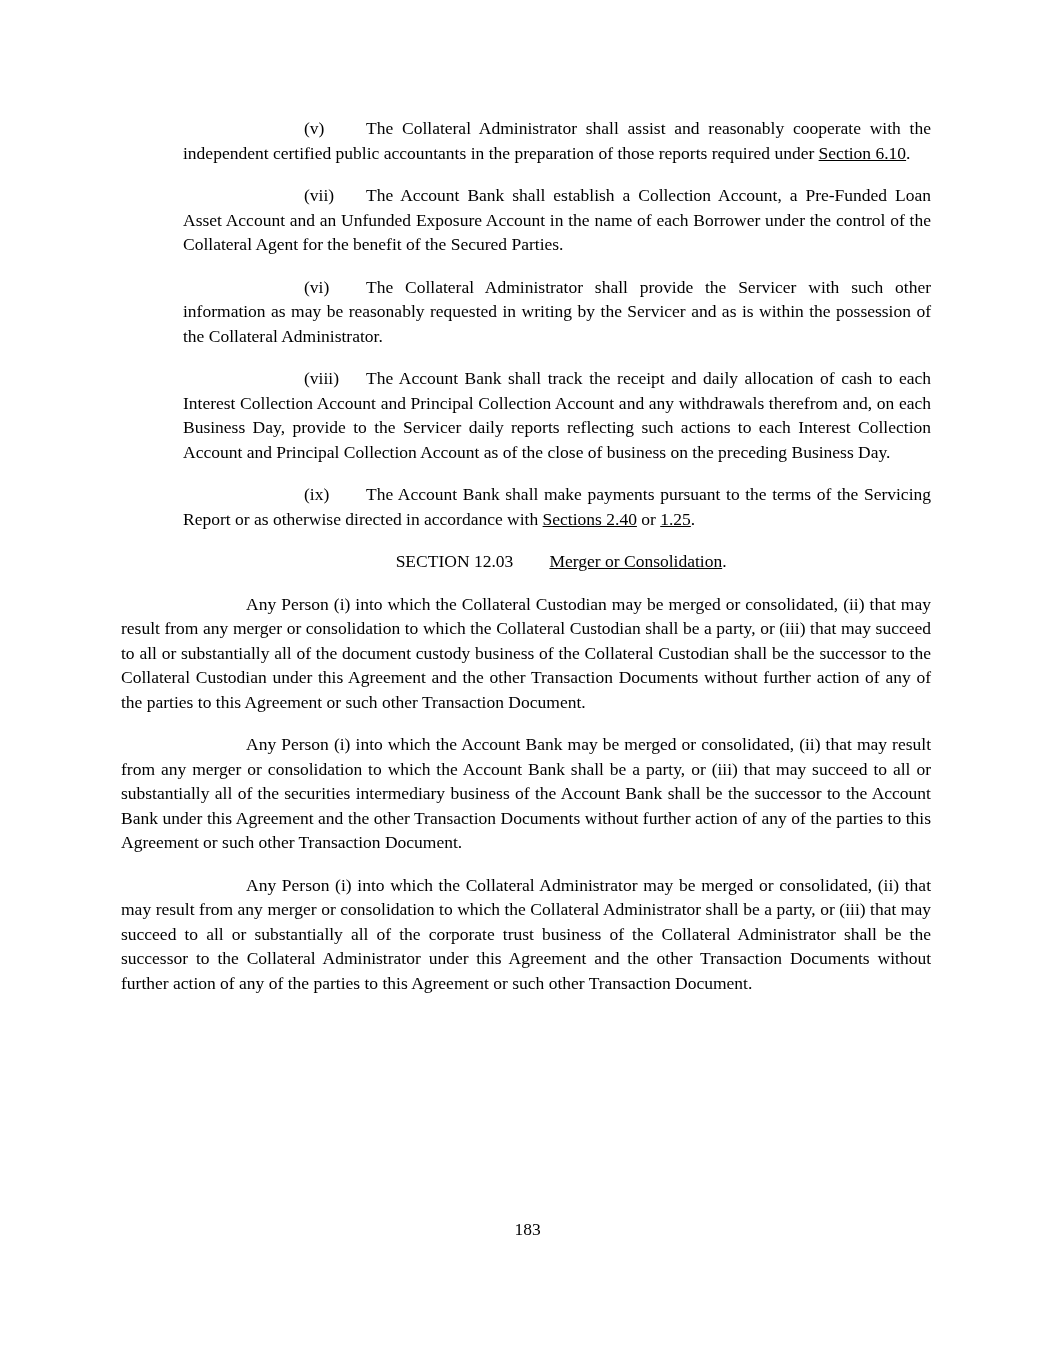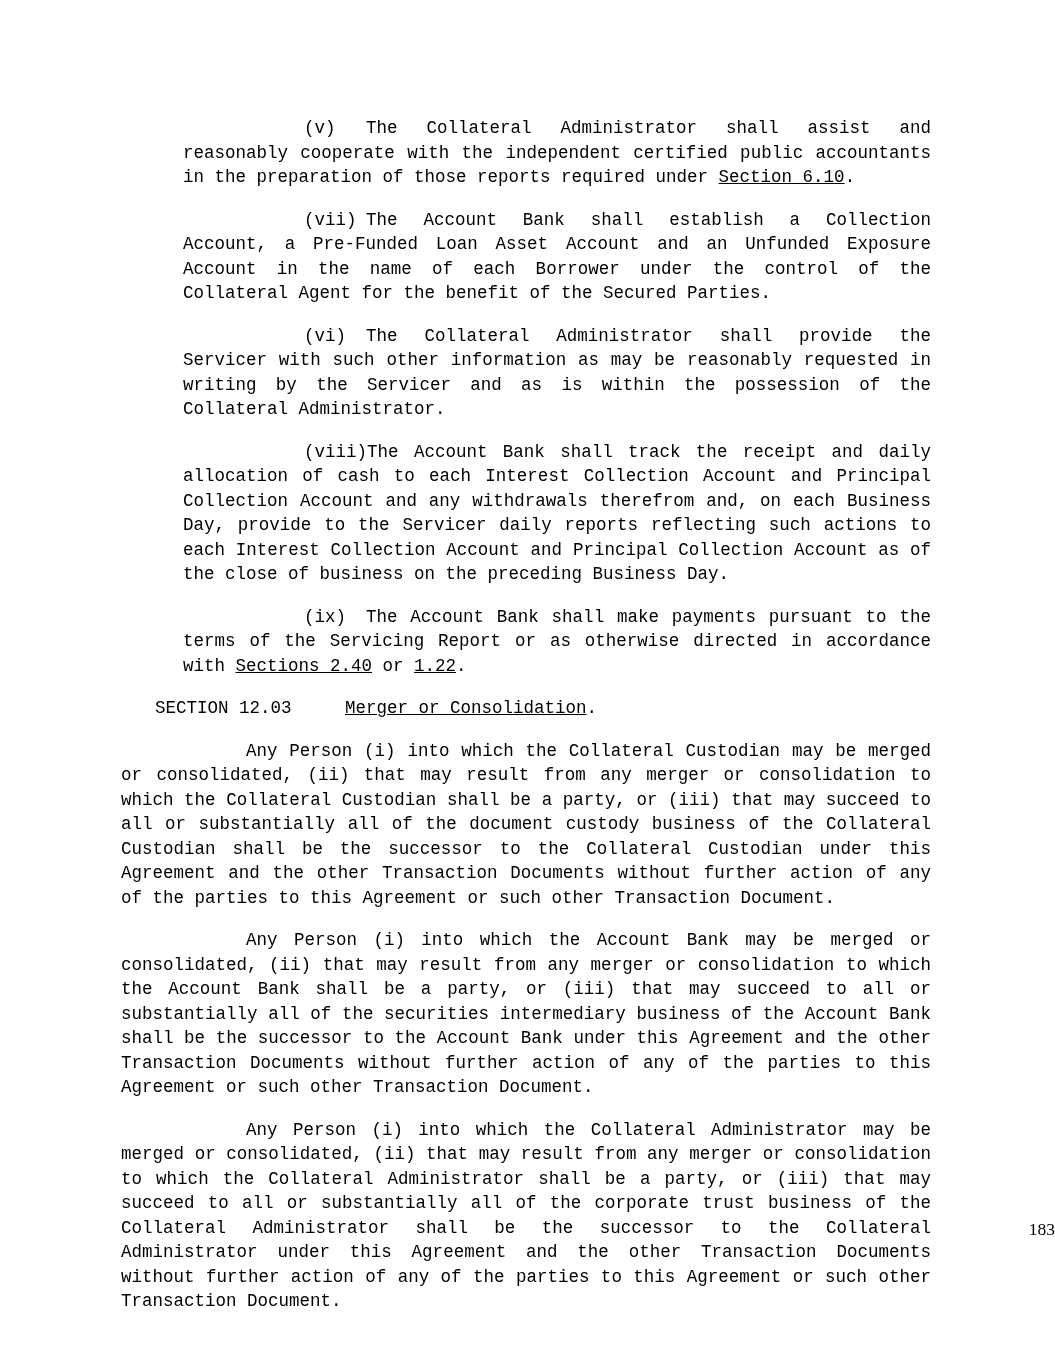--- a/index.html
+++ b/index.html
@@ -20,71 +20,70 @@
   .content {
     position: absolute;
     left: 121px;
     top: 116px;
     width: 810px;
   }
   .content p {
     margin: 0 0 18px 0;
     text-align: justify;
     line-height: 24.5px;
-    font-family: Liberation Mono, monospace;
   }
   p.sub {
     margin-left: 62px;
     text-indent: 121px;
   }
   p.bodypara {
     text-indent: 125px;
   }
   p.section-head {
     margin-left: 34px;
     text-indent: 0;
-    text-align: left;
+    text-align: center;
   }
   .marker {
     display: inline-block;
     min-width: 62px;
     text-indent: 0;
   }
   .secnum {
     display: inline-block;
     width: 190px;
     text-indent: 0;
   }
   .u {
     text-decoration: underline;
   }
   .pagenum {
     position: absolute;
     top: 1217px;
     left: 0;
     width: 100%;
-    text-align: right;
+    text-align: center;
     line-height: 24.5px;
   }
 </style>
 </head>
 <body>
 
 <div class="page">
   <div class="content">
 
     <p class="sub"><span class="marker">(v)</span><span>The Collateral Administrator shall assist and reasonably cooperate with the independent certified public accountants in the preparation of those reports required under </span><span class="u">Section 6.10</span><span>.</span></p>
 
     <p class="sub"><span class="marker">(vii)</span><span>The Account Bank shall establish a Collection Account, a Pre-Funded Loan Asset Account and an Unfunded Exposure Account in the name of each Borrower under the control of the Collateral Agent for the benefit of the Secured Parties.</span></p>
 
     <p class="sub"><span class="marker">(vi)</span><span>The Collateral Administrator shall provide the Servicer with such other information as may be reasonably requested in writing by the Servicer and as is within the possession of the Collateral Administrator.</span></p>
 
     <p class="sub"><span class="marker">(viii)</span><span>The Account Bank shall track the receipt and daily allocation of cash to each Interest Collection Account and Principal Collection Account and any withdrawals therefrom and, on each Business Day, provide to the Servicer daily reports reflecting such actions to each Interest Collection Account and Principal Collection Account as of the close of business on the preceding Business Day.</span></p>
 
-    <p class="sub"><span class="marker">(ix)</span><span>The Account Bank shall make payments pursuant to the terms of the Servicing Report or as otherwise directed in accordance with </span><span class="u">Sections 2.40</span><span> or </span><span class="u">1.22</span><span>.</span></p>
+    <p class="sub"><span class="marker">(ix)</span><span>The Account Bank shall make payments pursuant to the terms of the Servicing Report or as otherwise directed in accordance with </span><span class="u">Sections 2.40</span><span> or </span><span class="u">1.25</span><span>.</span></p>
 
 
     <p class="section-head"><span class="secnum">SECTION 12.03</span><span class="u">Merger or Consolidation</span><span>.</span></p>
 
     <p class="bodypara"><span>Any Person (i) into which the Collateral Custodian may be merged or consolidated, (ii) that may result from any merger or consolidation to which the Collateral Custodian shall be a party, or (iii) that may succeed to all or substantially all of the document custody business of the Collateral Custodian shall be the successor to the Collateral Custodian under this Agreement and the other Transaction Documents without further action of any of the parties to this Agreement or such other Transaction Document.</span></p>
 
     <p class="bodypara"><span>Any Person (i) into which the Account Bank may be merged or consolidated, (ii) that may result from any merger or consolidation to which the Account Bank shall be a party, or (iii) that may succeed to all or substantially all of the securities intermediary business of the Account Bank shall be the successor to the Account Bank under this Agreement and the other Transaction Documents without further action of any of the parties to this Agreement or such other Transaction Document.</span></p>
 
     <p class="bodypara"><span>Any Person (i) into which the Collateral Administrator may be merged or consolidated, (ii) that may result from any merger or consolidation to which the Collateral Administrator shall be a party, or (iii) that may succeed to all or substantially all of the corporate trust business of the Collateral Administrator shall be the successor to the Collateral Administrator under this Agreement and the other Transaction Documents without further action of any of the parties to this Agreement or such other Transaction Document.</span></p>
 

